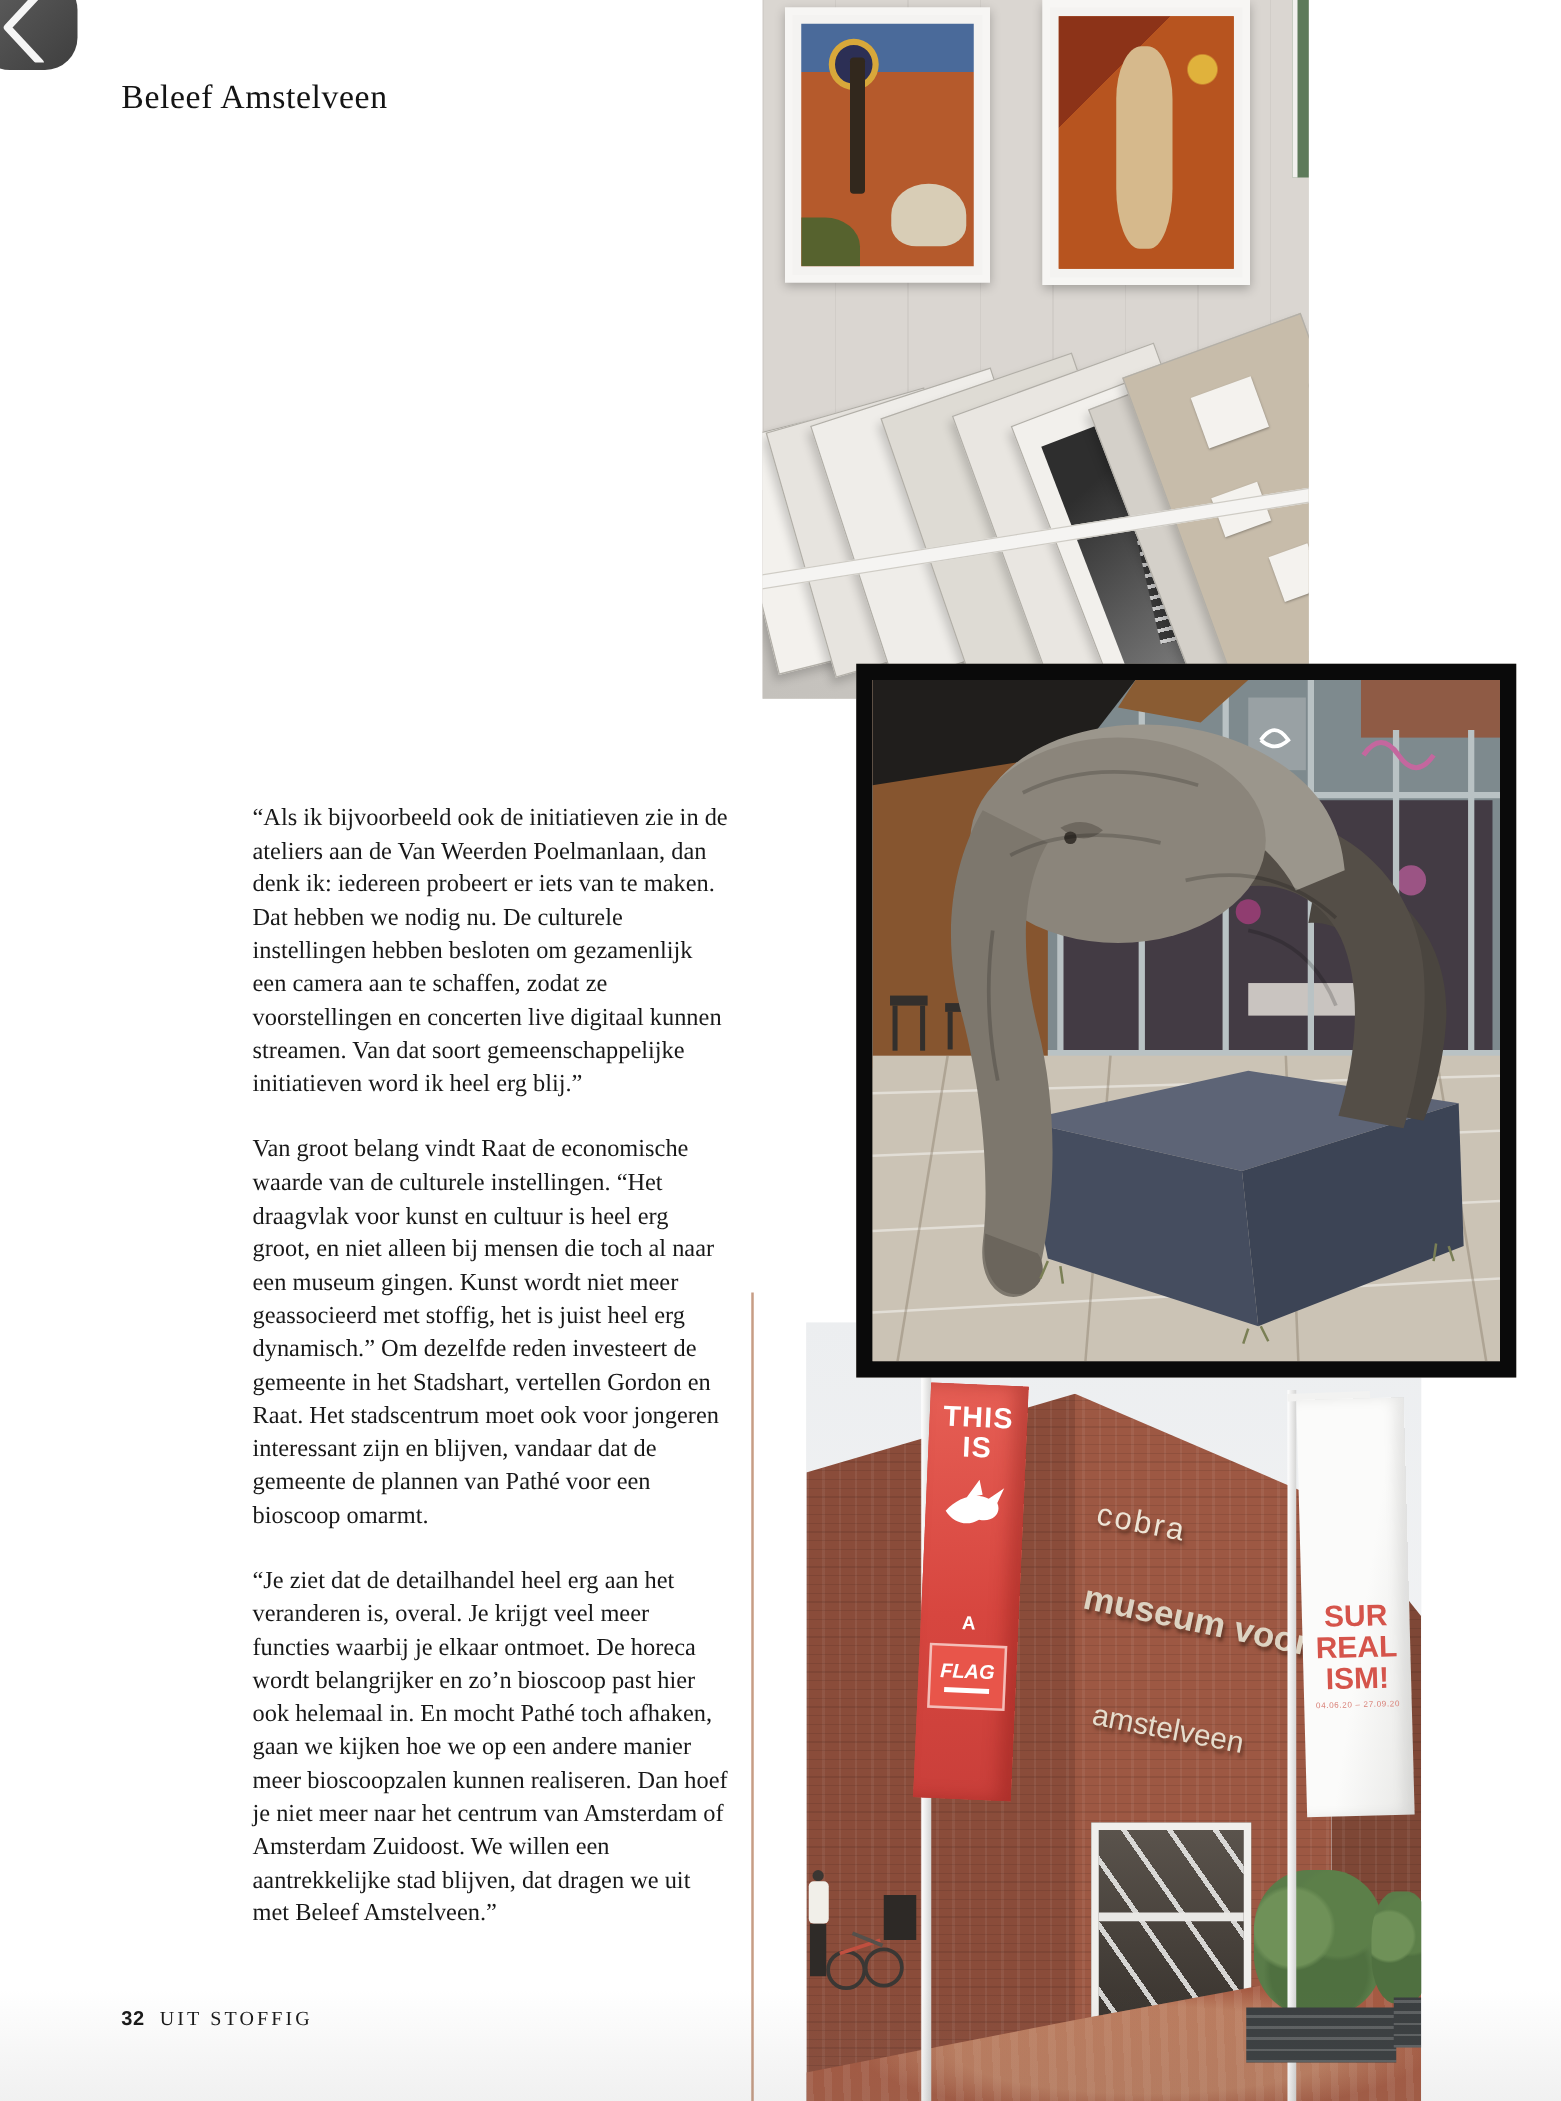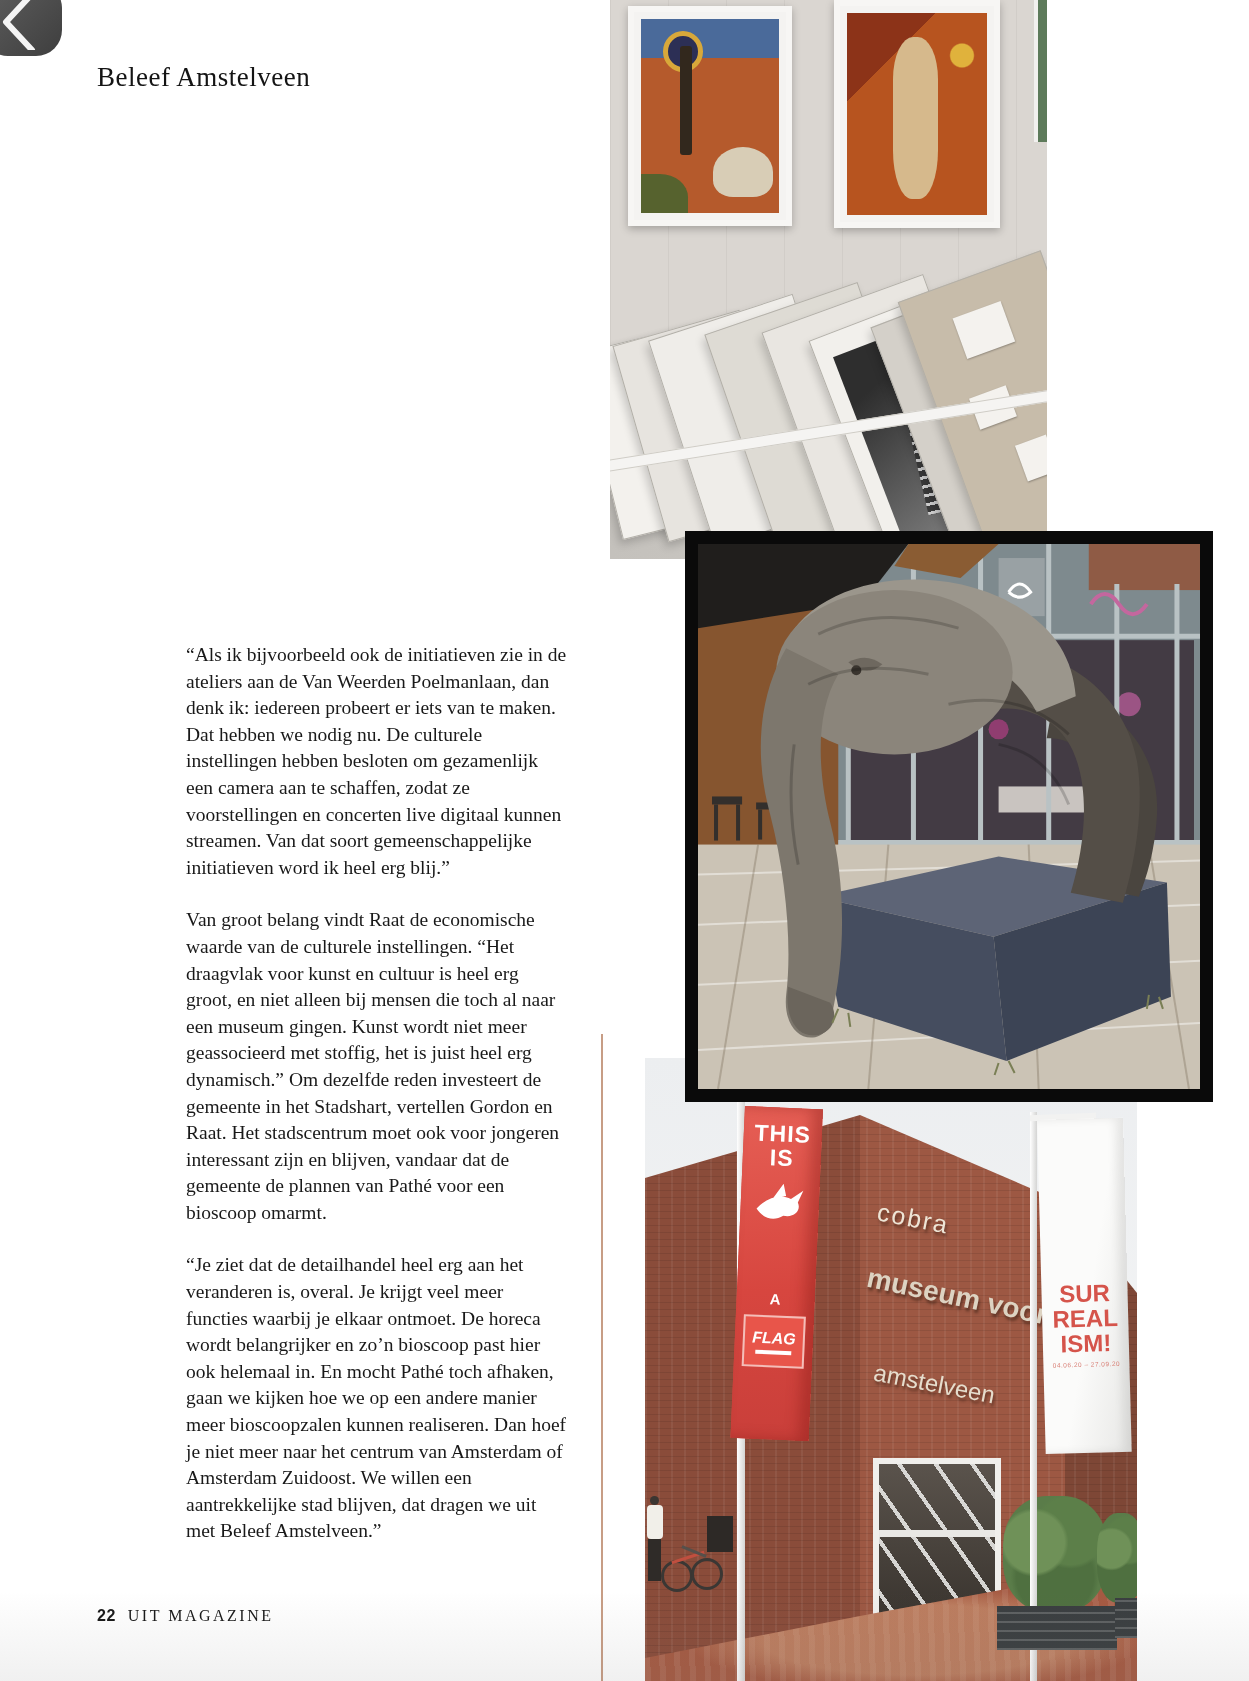--- a/index.html
+++ b/index.html
@@ -9,21 +9,21 @@
   .back-btn{position:absolute;left:-18px;top:-18px;width:80px;height:74px;border-radius:26px;
             background:linear-gradient(135deg,#606060,#3e3e3e);z-index:20;cursor:pointer;}
   .back-btn svg{position:absolute;left:14px;top:10px;}
   
   .header-title{position:absolute;left:97px;top:62px;font-size:27px;letter-spacing:.5px;color:#141414;z-index:4;}
   
   .pull-quote{position:absolute;left:93px;top:196px;z-index:4;color:#b5924c;
               font-size:54px;line-height:50px;letter-spacing:-1px;font-weight:400;}
   .pull-quote span{display:block;transform:scaleY(1.04);}
   
-  .article{position:absolute;left:186px;top:642px;width:382px;z-index:4;}
+  .article{position:absolute;left:202px;top:642px;width:382px;z-index:4;}
   .article p{margin:0 0 26px 0;font-size:19.5px;line-height:26.6px;color:#191919;}
   
   .footer{position:absolute;left:97px;top:1607px;z-index:12;font-size:16px;}
   .footer .pageno{font-family:"Liberation Sans",sans-serif;font-weight:bold;letter-spacing:.5px;}
   .footer .mag{font-family:"Liberation Serif",serif;letter-spacing:2.5px;margin-left:8px;}
   
   .vrule{position:absolute;left:601px;top:1034px;width:2px;height:647px;background:#c79d85;z-index:1;}
   .bottom-shade{position:absolute;left:0;top:1591px;width:1249px;height:90px;z-index:11;pointer-events:none;
                 background:linear-gradient(to bottom,rgba(110,110,110,0),rgba(110,110,110,.10));}
   
@@ -313,18 +313,18 @@
       <div class="bw-stack">
         <div class="t">SUR</div>
         <div class="t">REAL</div>
         <div class="t">ISM!</div>
         <div class="dates">04.06.20 – 27.09.20</div>
       </div>
     </div>
   </div>
 
   <div class="footer">
-    <span class="pageno">22</span>
-    <span class="mag">UIT MAGAZINE</span>
+    <span class="pageno">32</span>
+    <span class="mag">UIT STOFFIG</span>
   </div>
 
   <div class="bottom-shade"></div>
 </div>
 
 </body></html>

